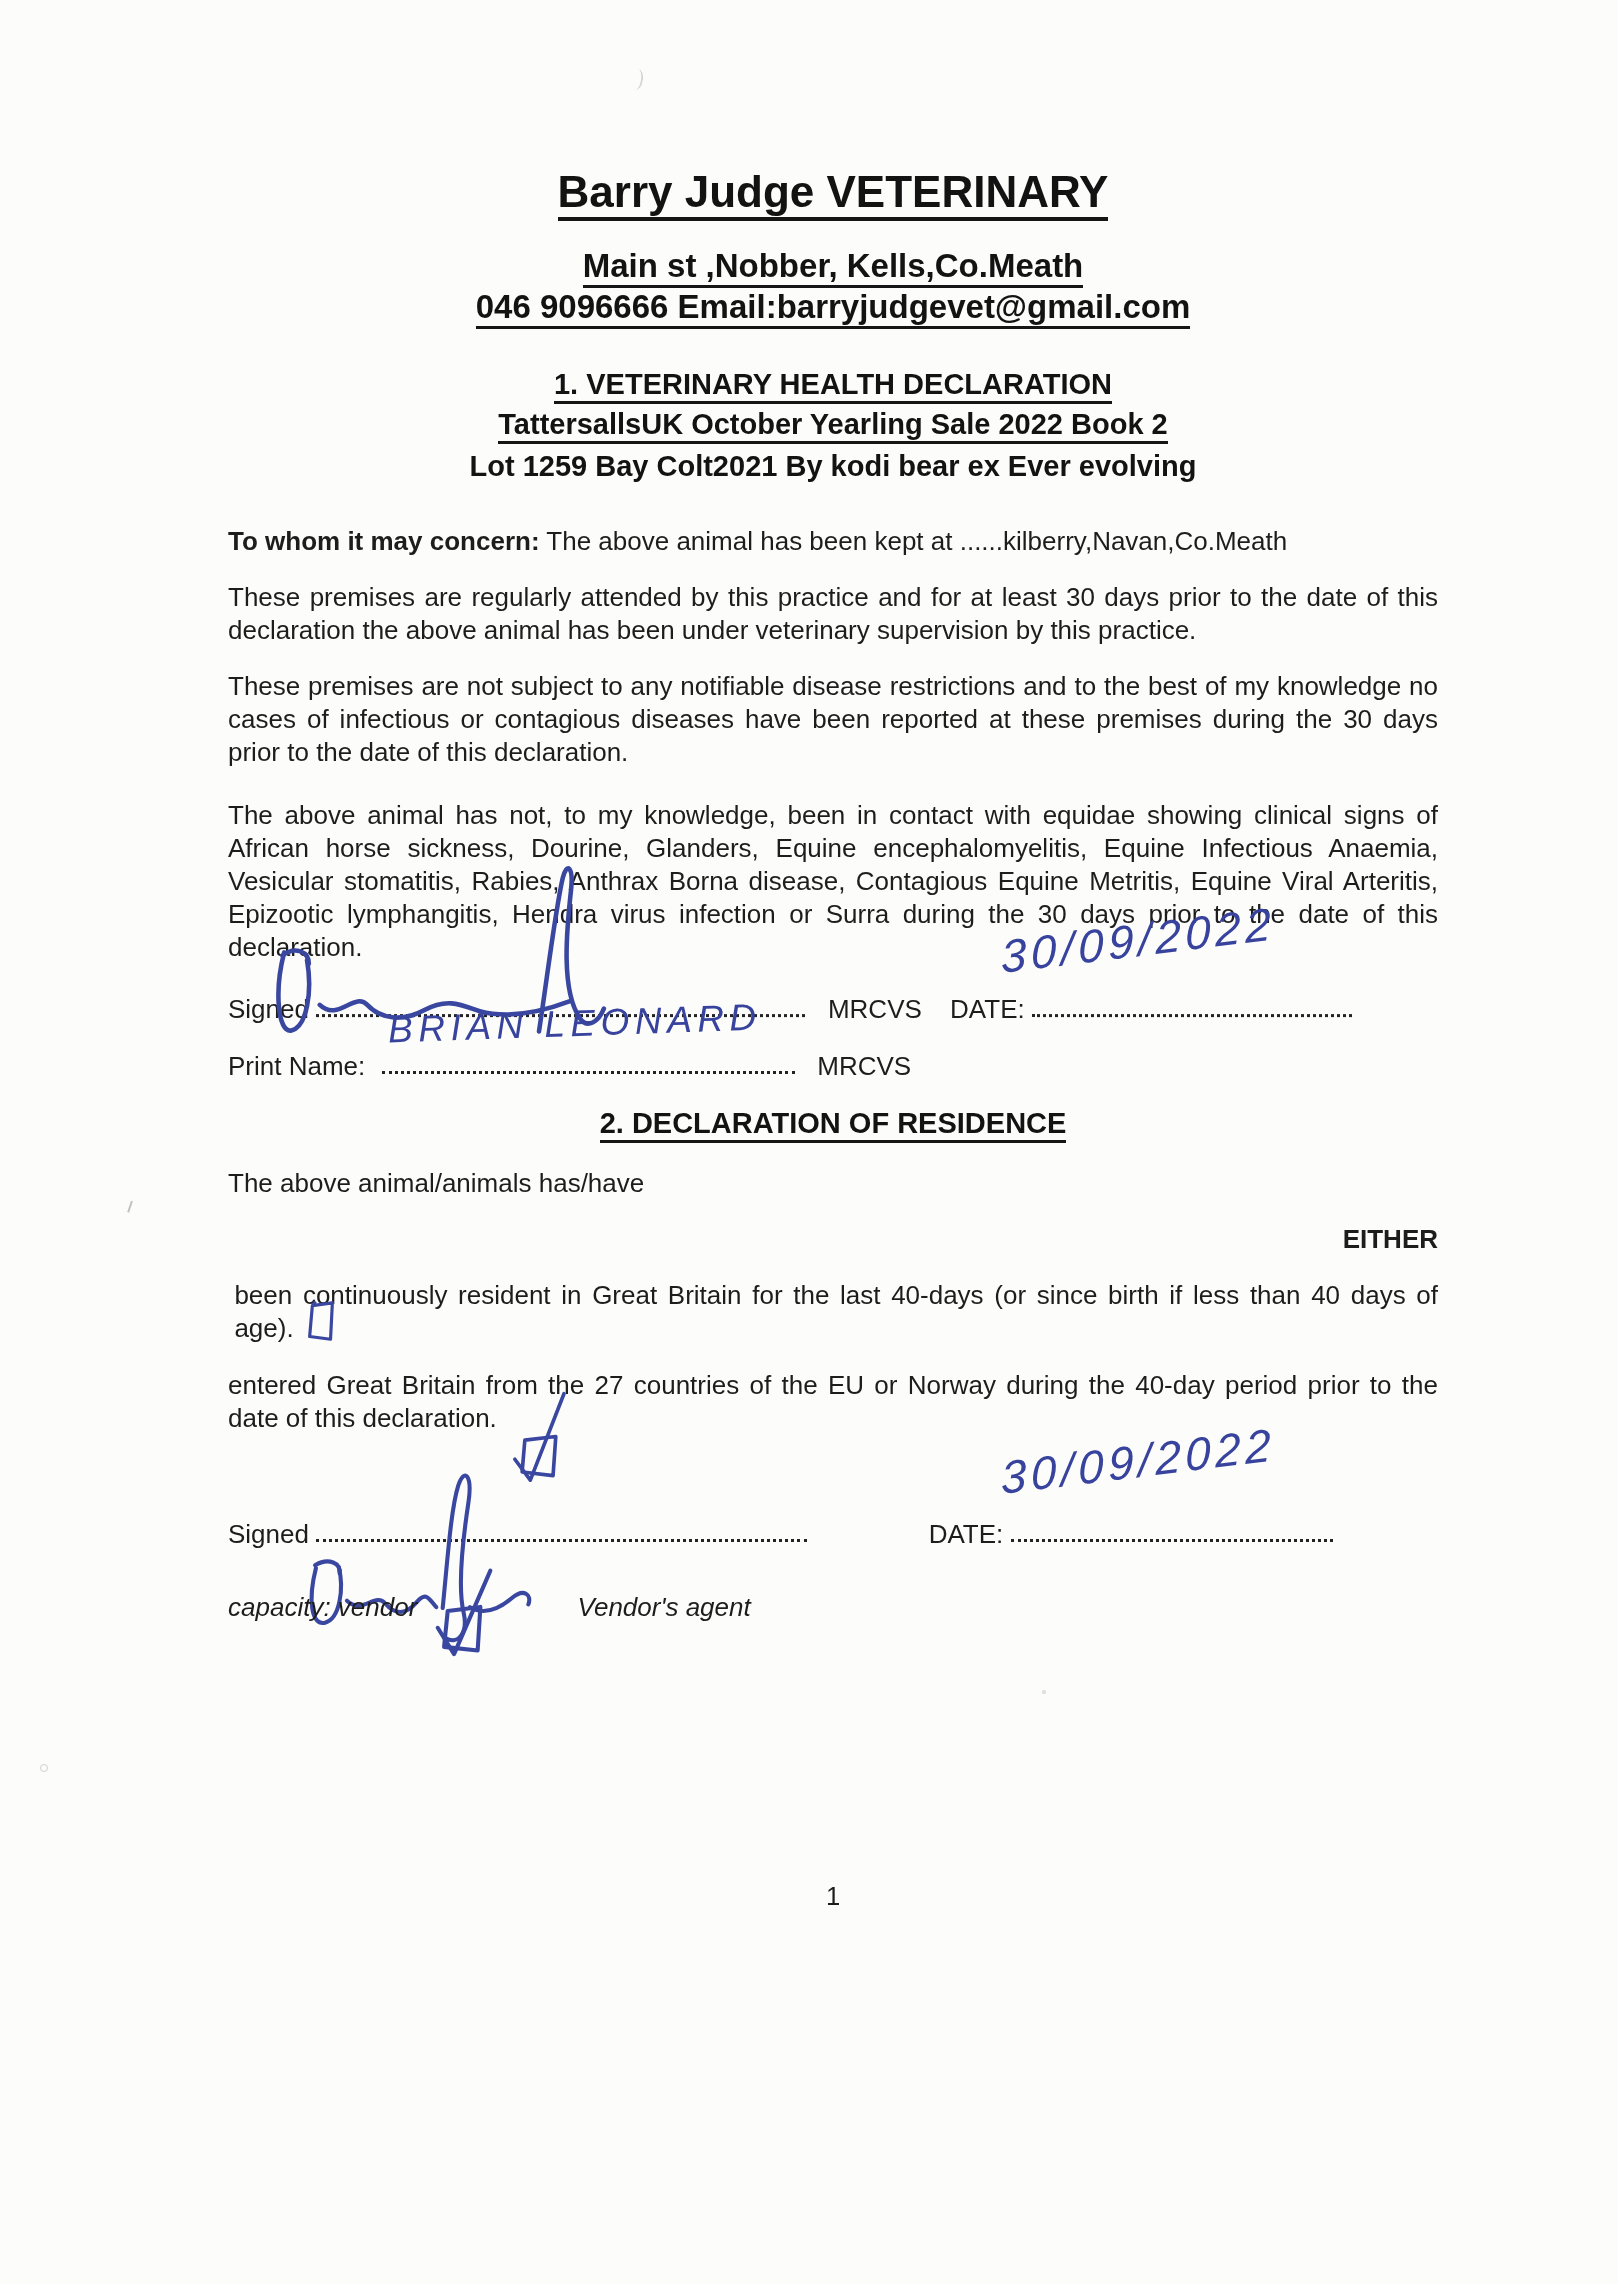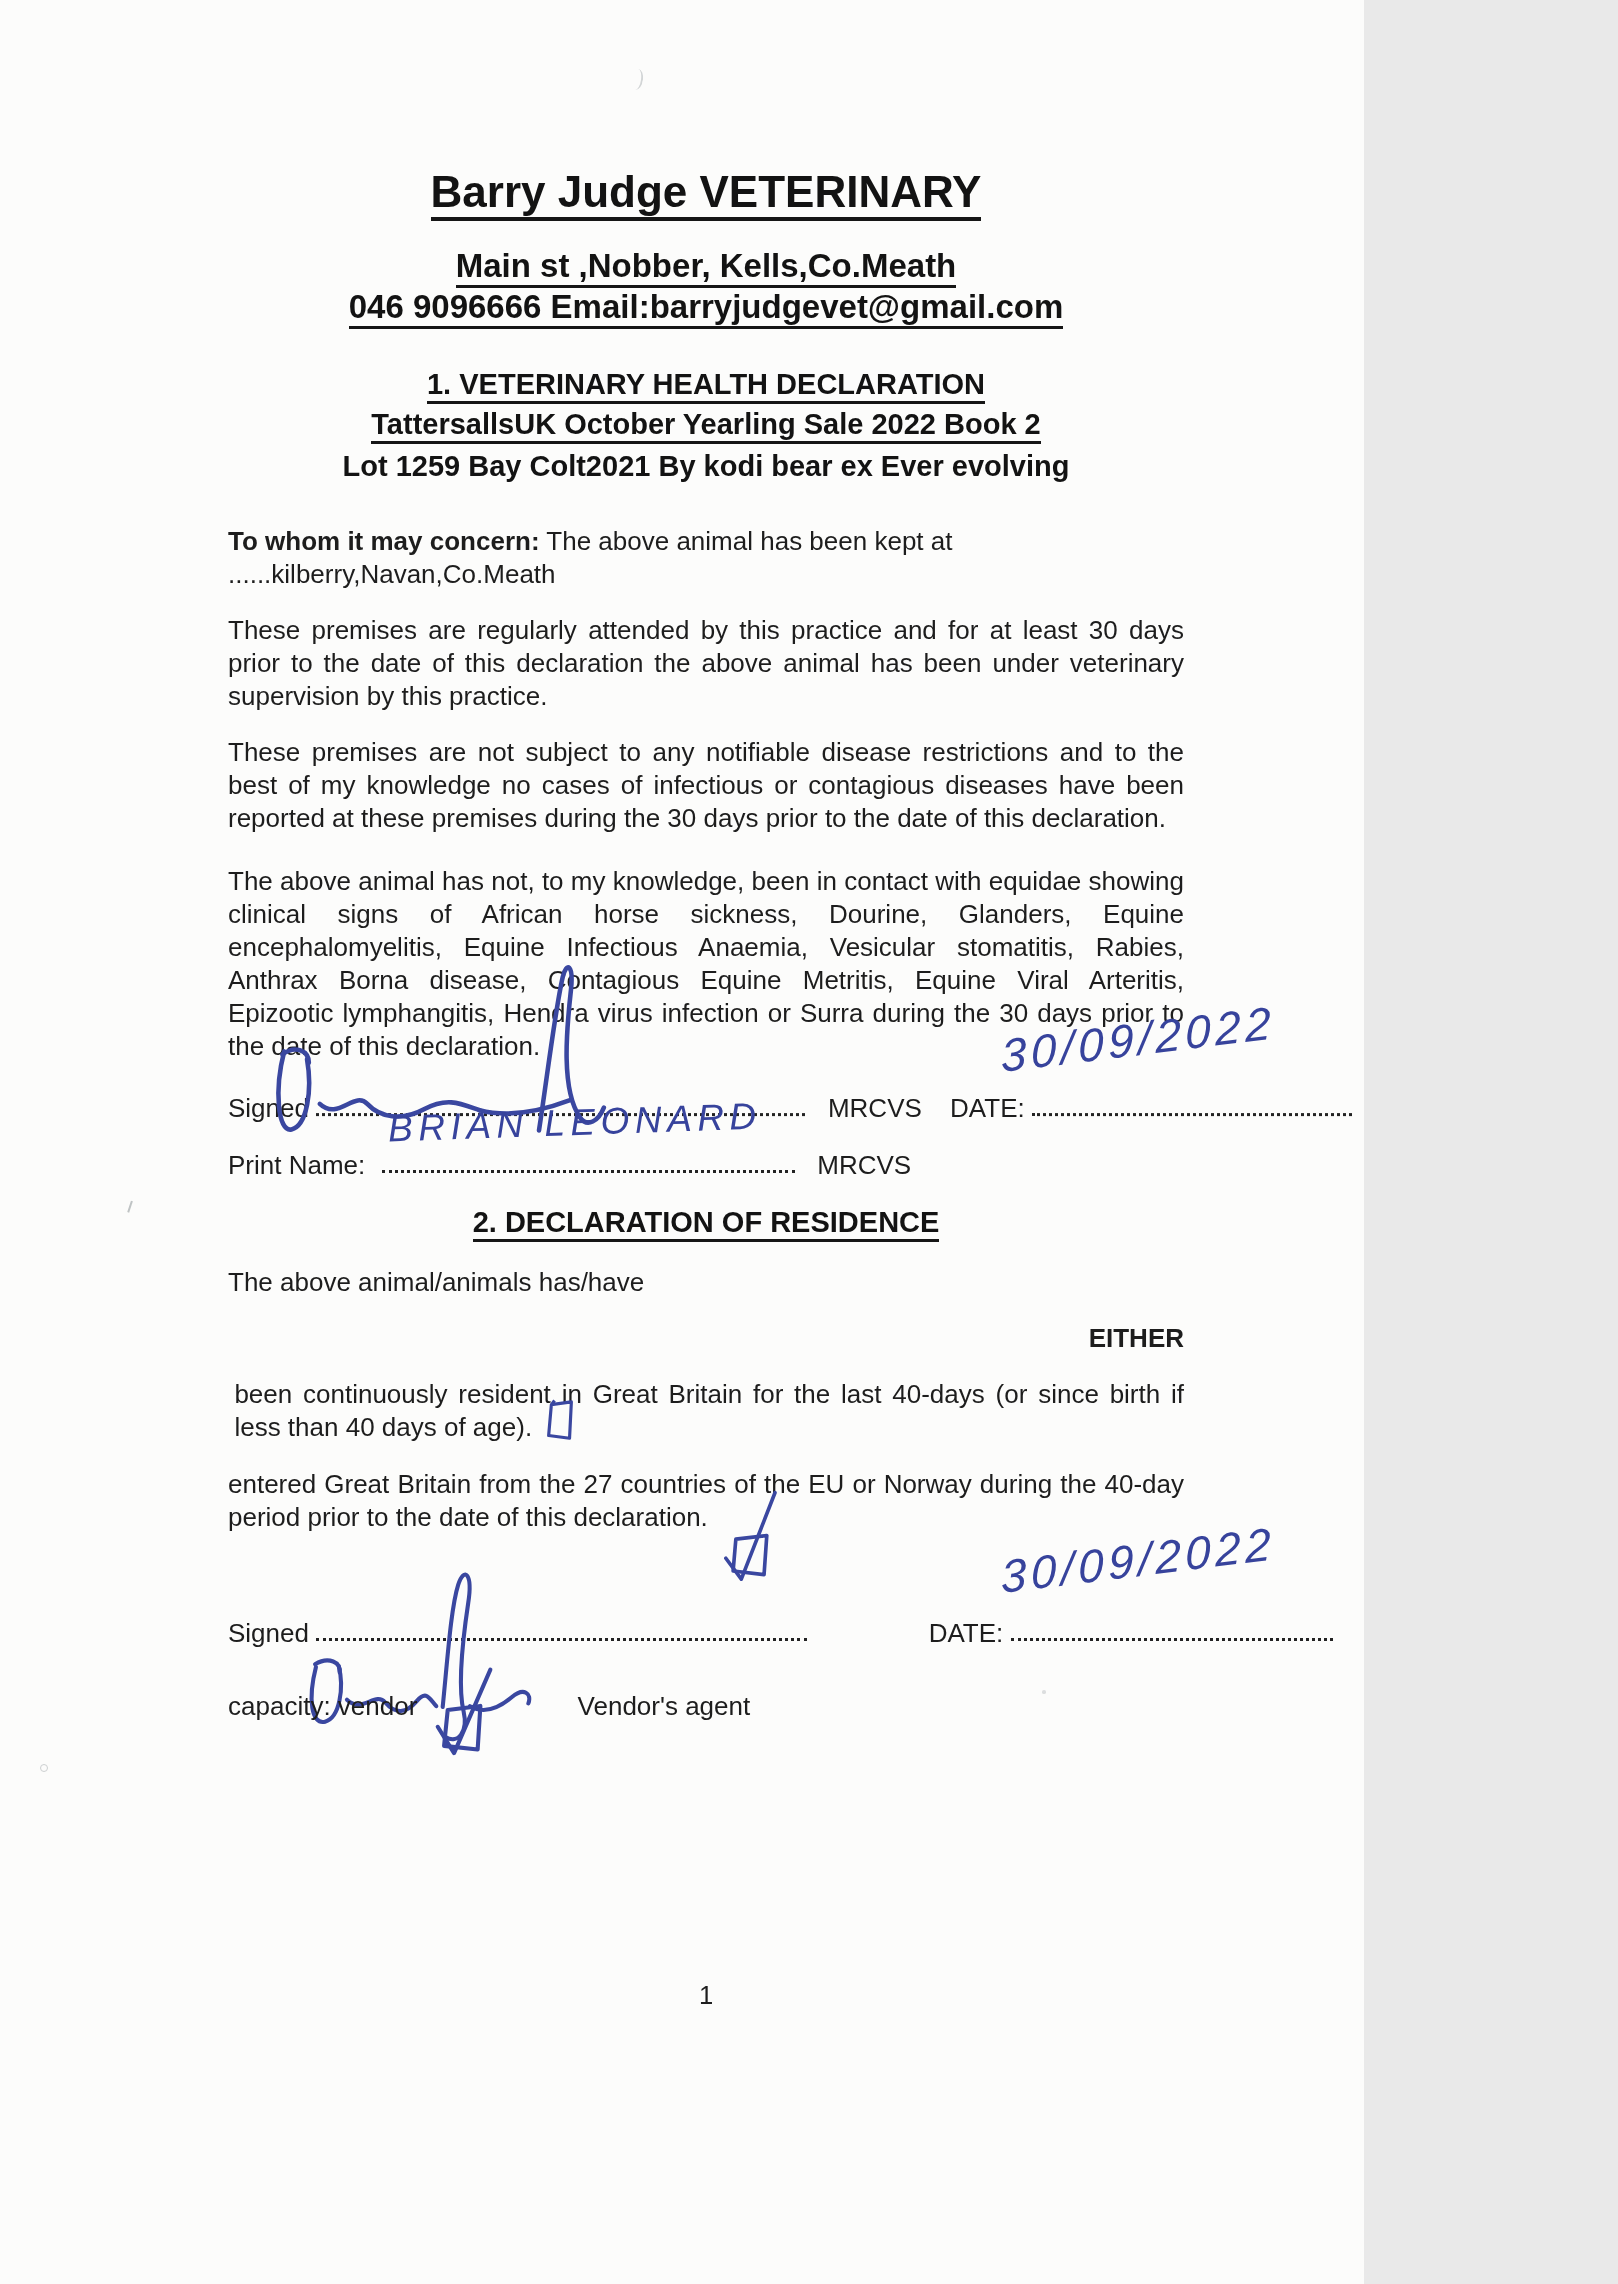--- a/index.html
+++ b/index.html
@@ -1,18 +1,18 @@
 <!DOCTYPE html>
 <html style="font-size:7.3px"><head>
 <meta charset="utf-8">
 <style>
   html,body{margin:0;padding:0;background:#e9e9e9;}
   .page{
     position:relative;
-    width:1364px;height:2284px;
+    width:1618px;height:2284px;
     background:#fcfcfb;
     font-family:"Liberation Sans", sans-serif;
     color:#1d1d1d;
     overflow:hidden;
   }
   .content{position:relative;padding:0 180px 0 228px;}
   .center{text-align:center;}
 
   
   .title{margin-top:168px;font-size:44px;font-weight:bold;line-height:1.1;color:#131313;}
@@ -37,21 +37,21 @@
   .either-label{margin-top:23px;font-weight:bold;text-align:right;}
   .either-para{margin-top:23px;padding-left:6.4px;}
   .or-label{margin-top:25px;font-weight:bold;text-align:left;}
   .or-para{margin-top:24px;}
 
   
   .sign-row{position:relative;font-size:26px;line-height:37px;white-space:nowrap;}
   .row1{margin-top:26.5px;}
   .rowprint{margin-top:20px;}
   .row2{margin-top:81px;}
-  .caprow{margin-top:36px;position:relative;font-size:26px;line-height:37px;white-space:nowrap;}
+  .caprow{margin-top:36px;position:relative;font-size:26px;line-height:37px;white-space:nowrap;font-style:italic;}
   .dots{display:inline-block;height:1.8px;border-bottom:3.2px dotted #232323;vertical-align:baseline;transform:translateY(-0.9px);}
   .d1{width:489px;}
   .d2{width:320px;}
   .d3{width:413px;}
   .d4{width:491px;}
   .d5{width:322px;}
   .lbl-gap{margin-left:15.5px;}
   .lbl-gap2{margin-left:21px;}
   .spacer{display:inline-block;width:107px;}
   .agent{margin-left:153px;}

